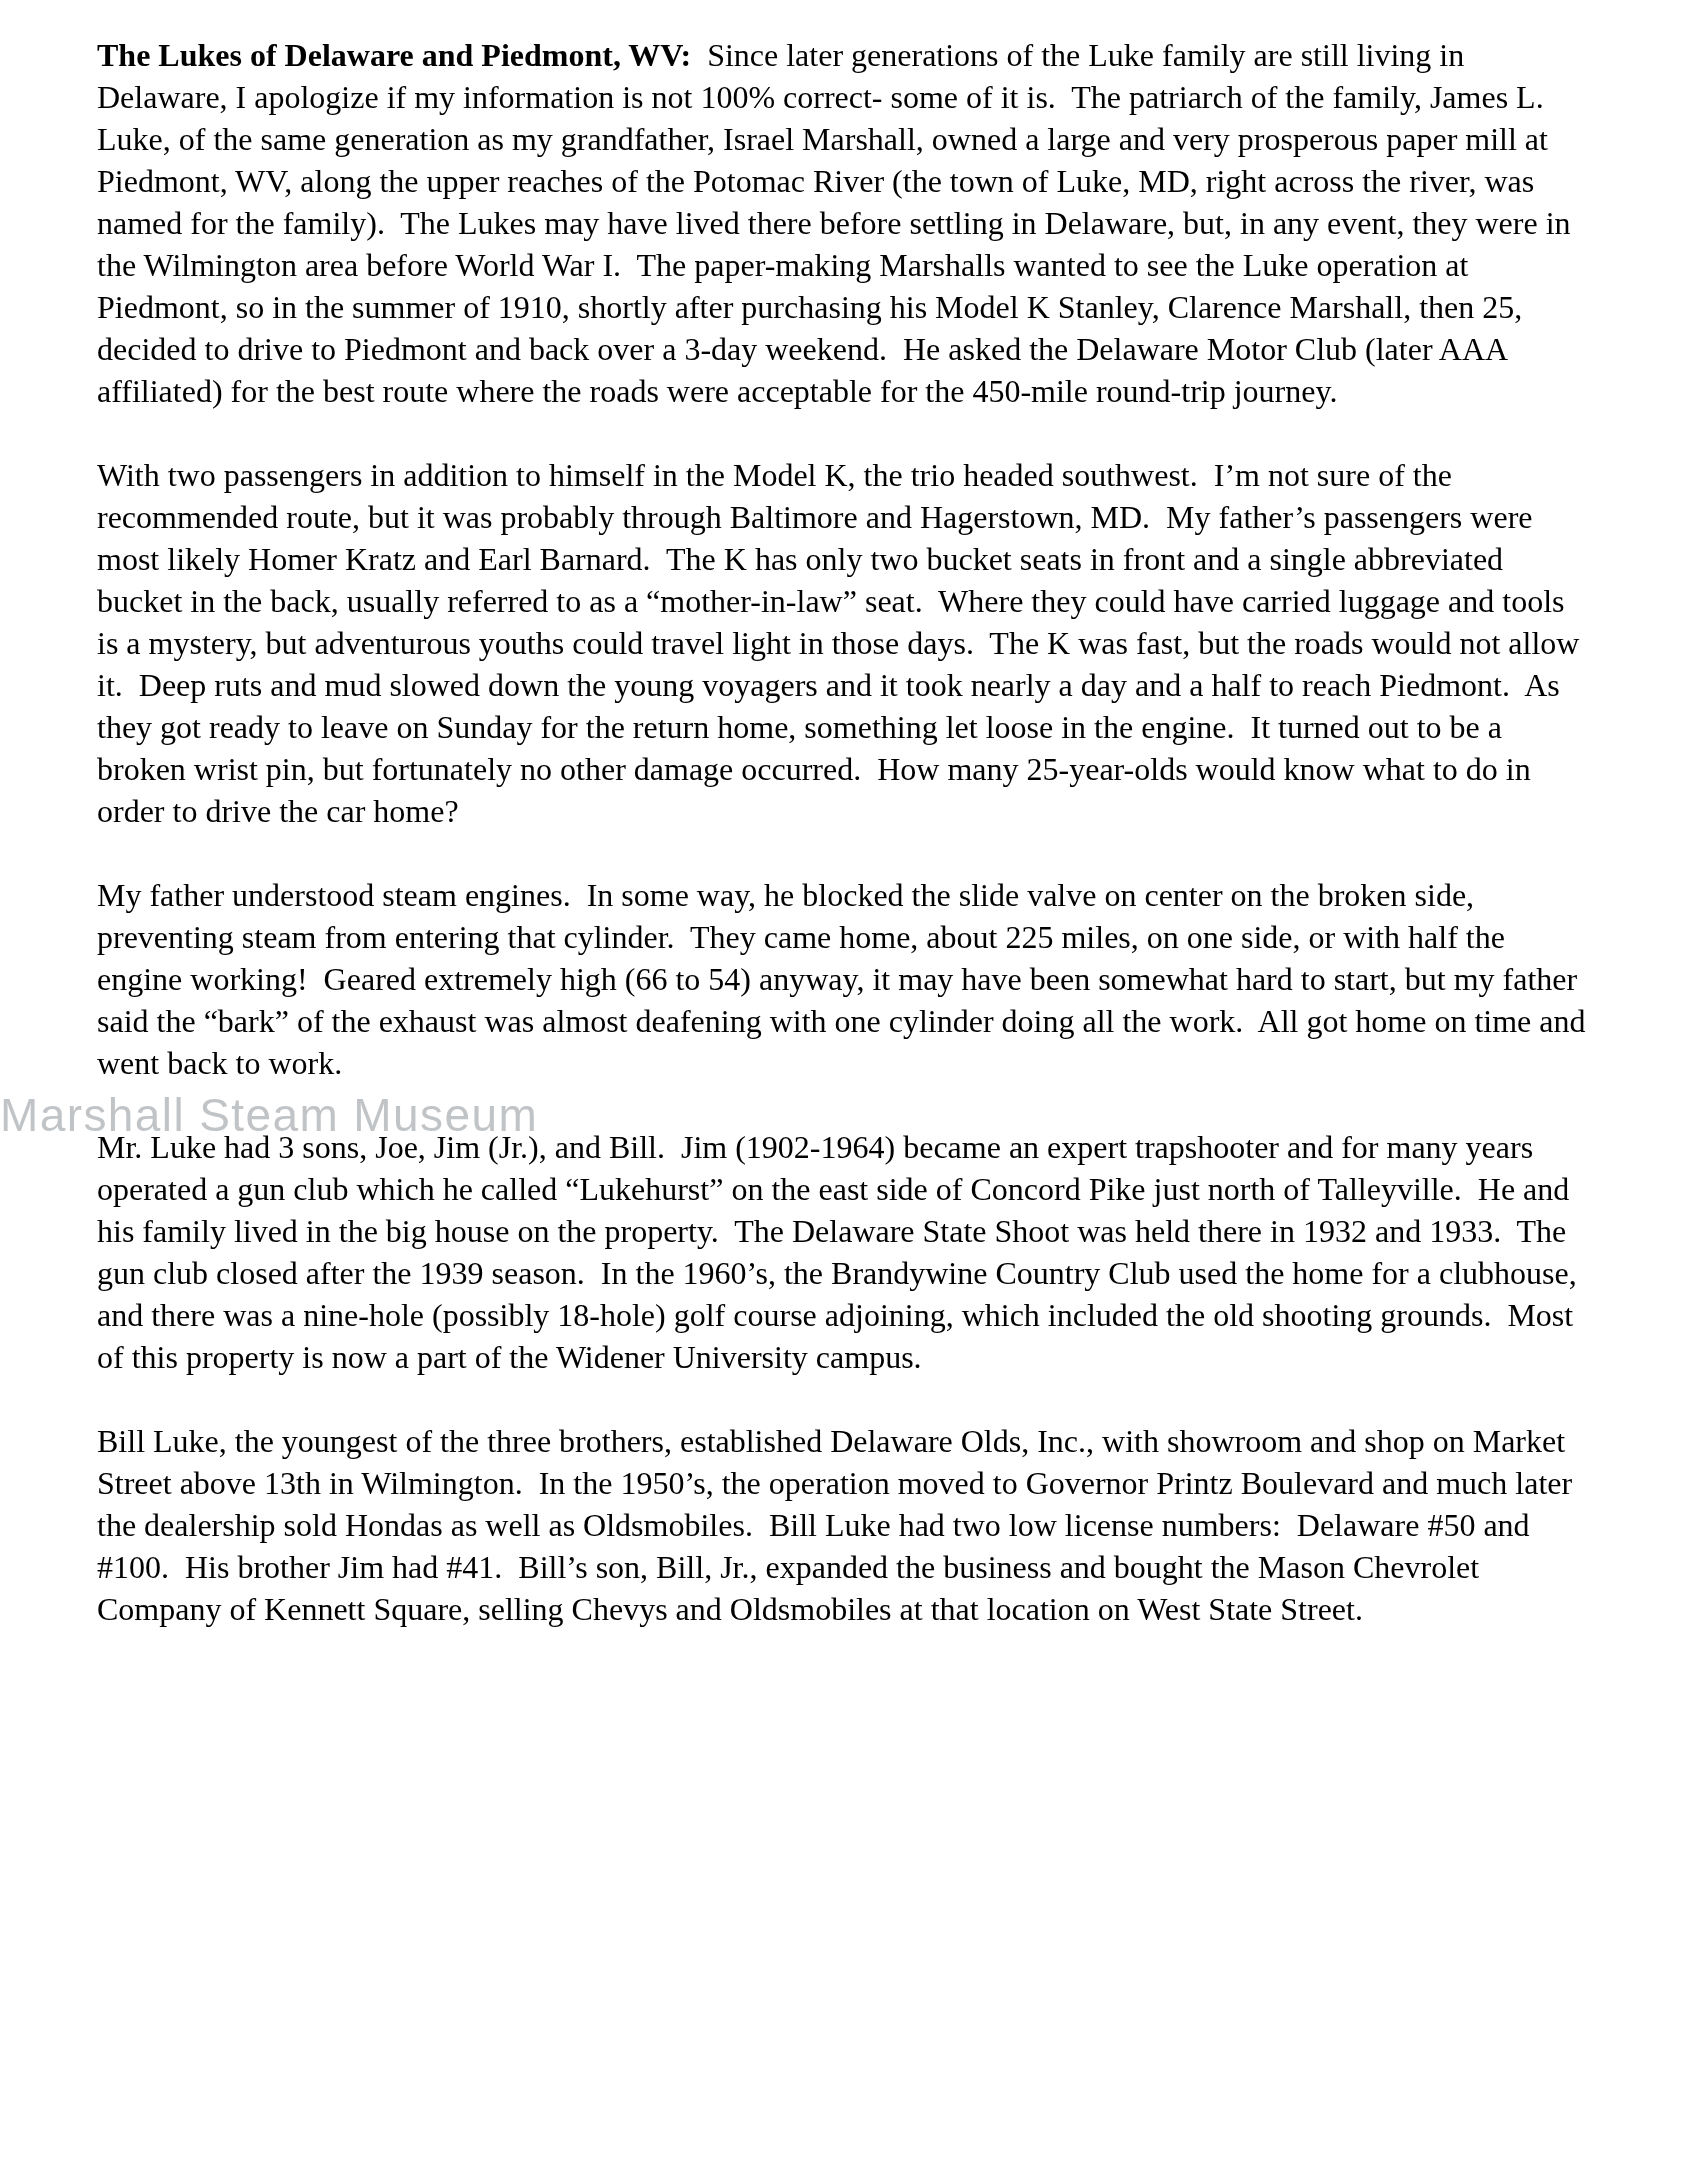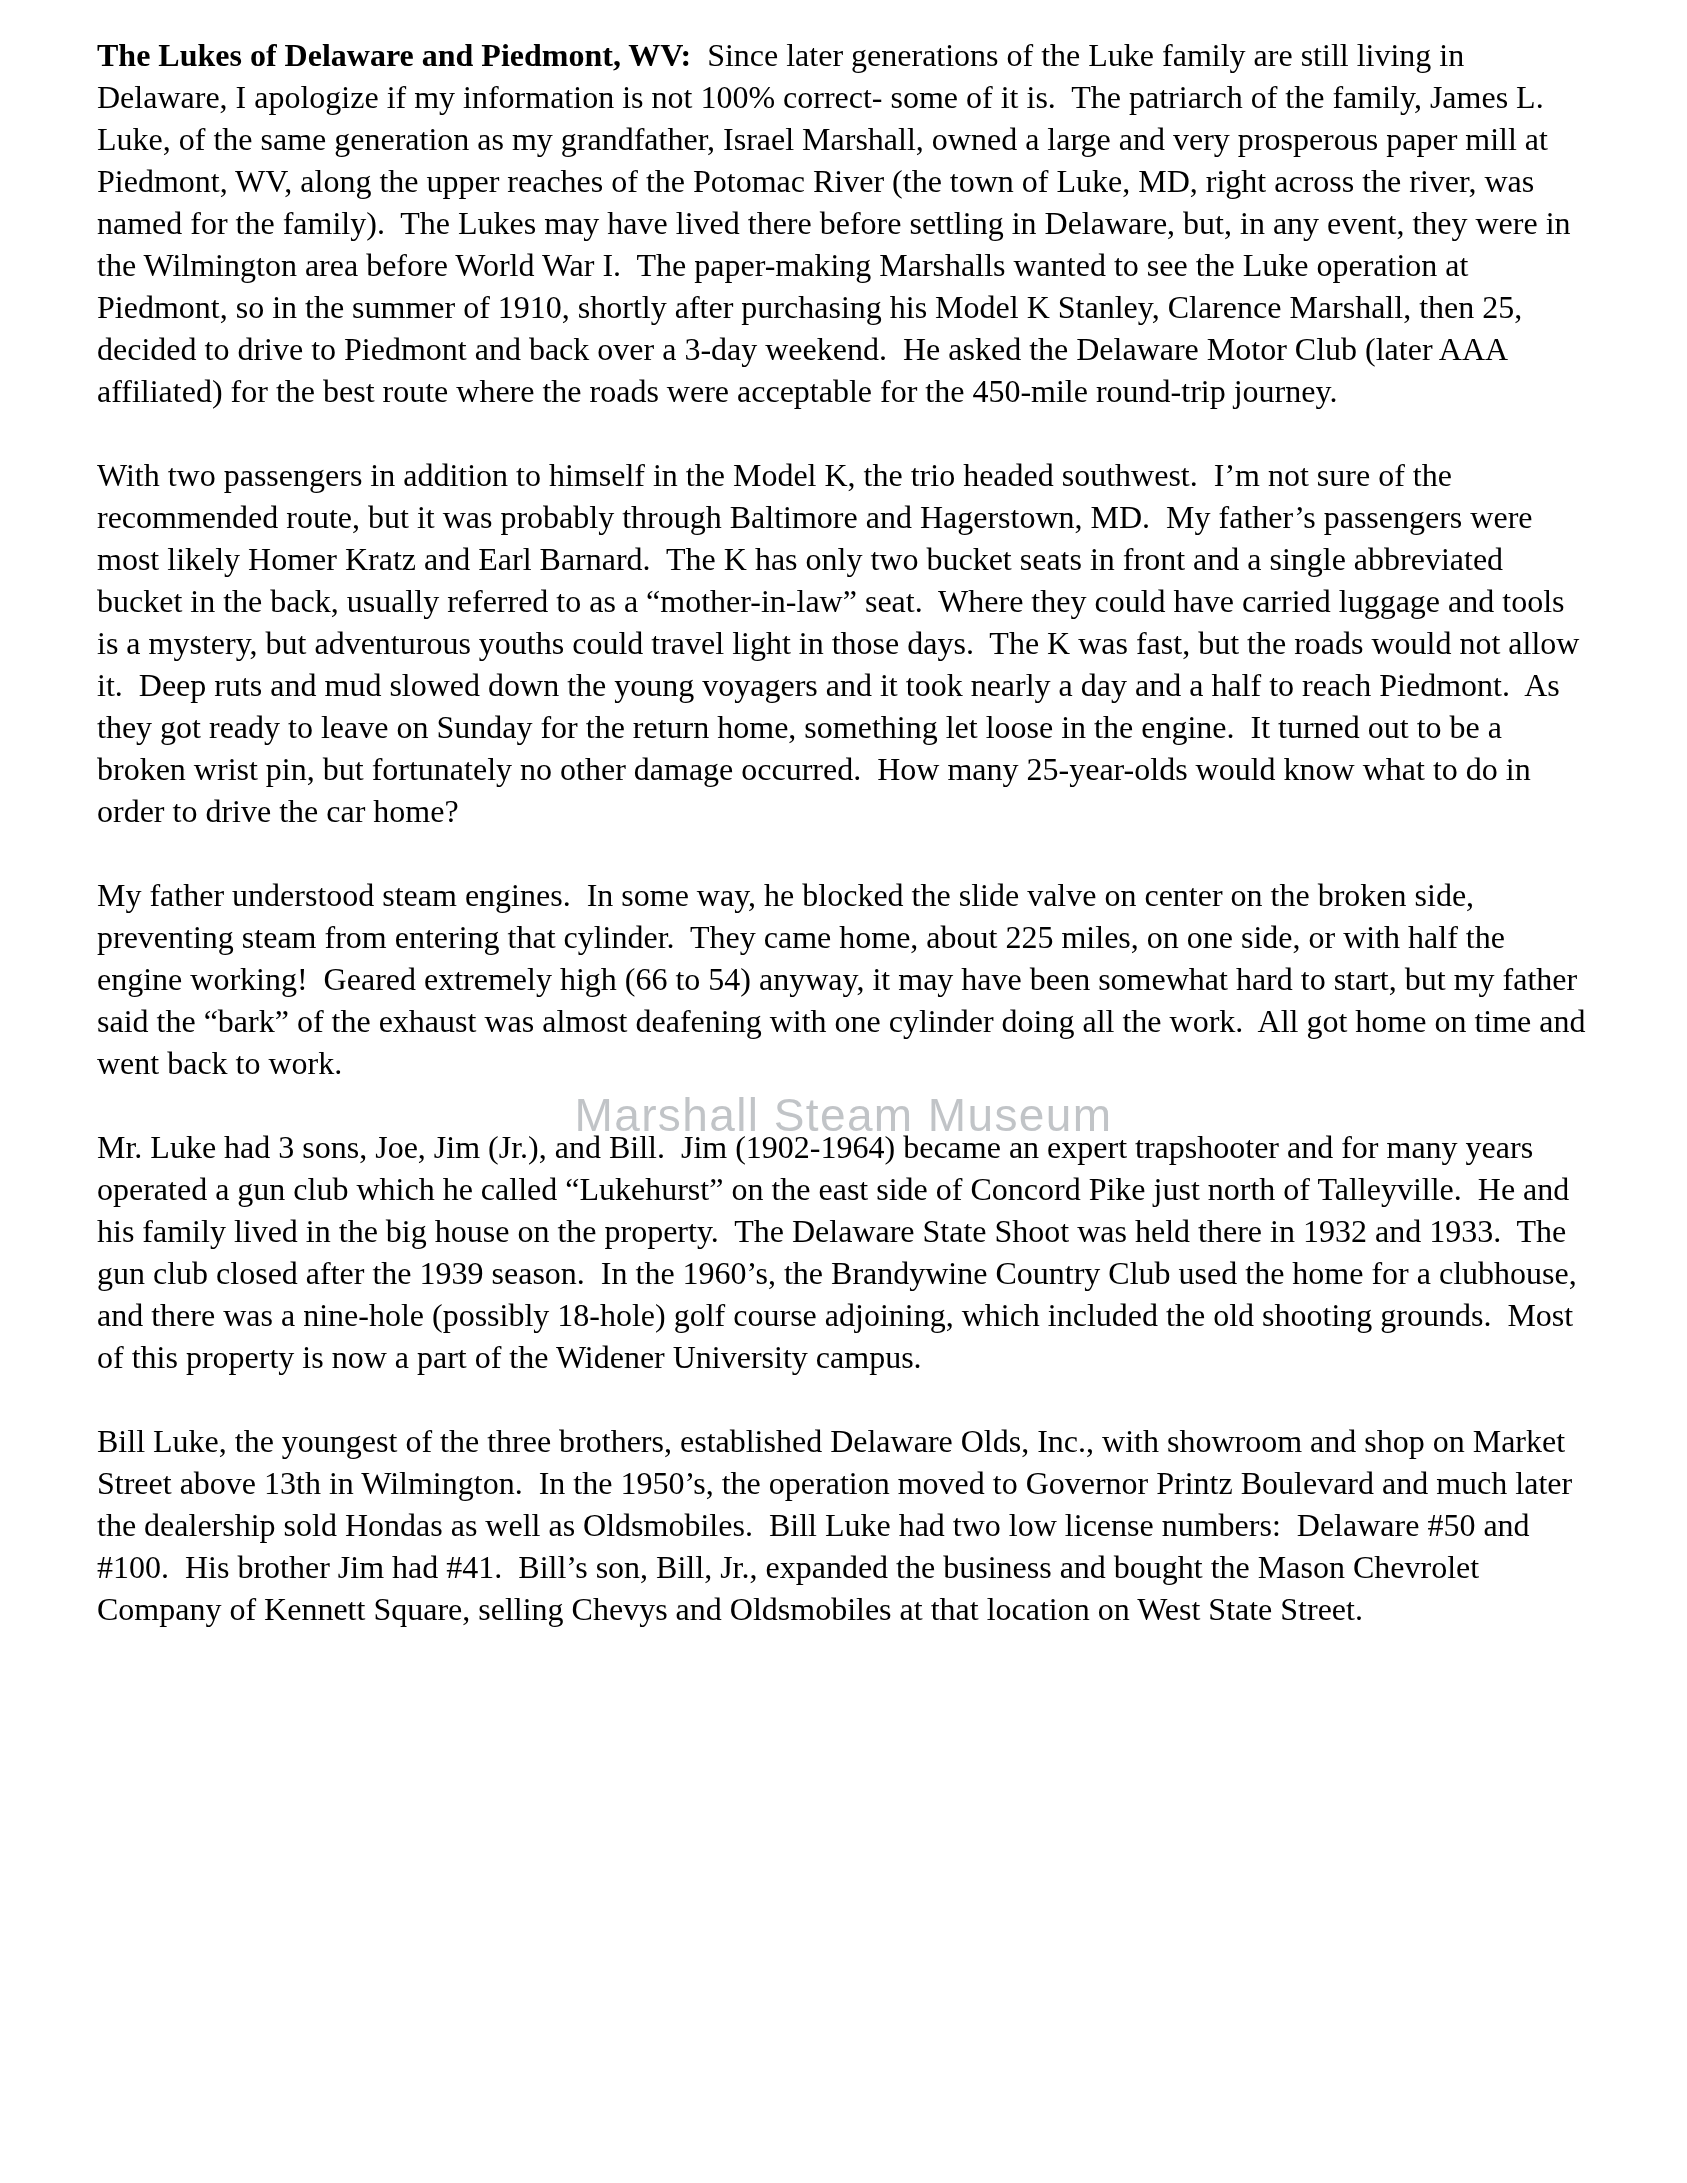--- a/index.html
+++ b/index.html
@@ -43,21 +43,20 @@
   }
   .doc-paragraph .lead {
     font-weight: bold;
   }
   .watermark {
     position: absolute;
     z-index: 0;
     top: 1088px;
     left: 0;
     right: 0;
-    text-align: center;
     font-family: "Liberation Sans", sans-serif;
     font-size: 46px;
     color: #8f949b;
     opacity: 0.55;
     letter-spacing: 1.4px;
     pointer-events: none;
   }
 </style>
 </head>
 <body>

